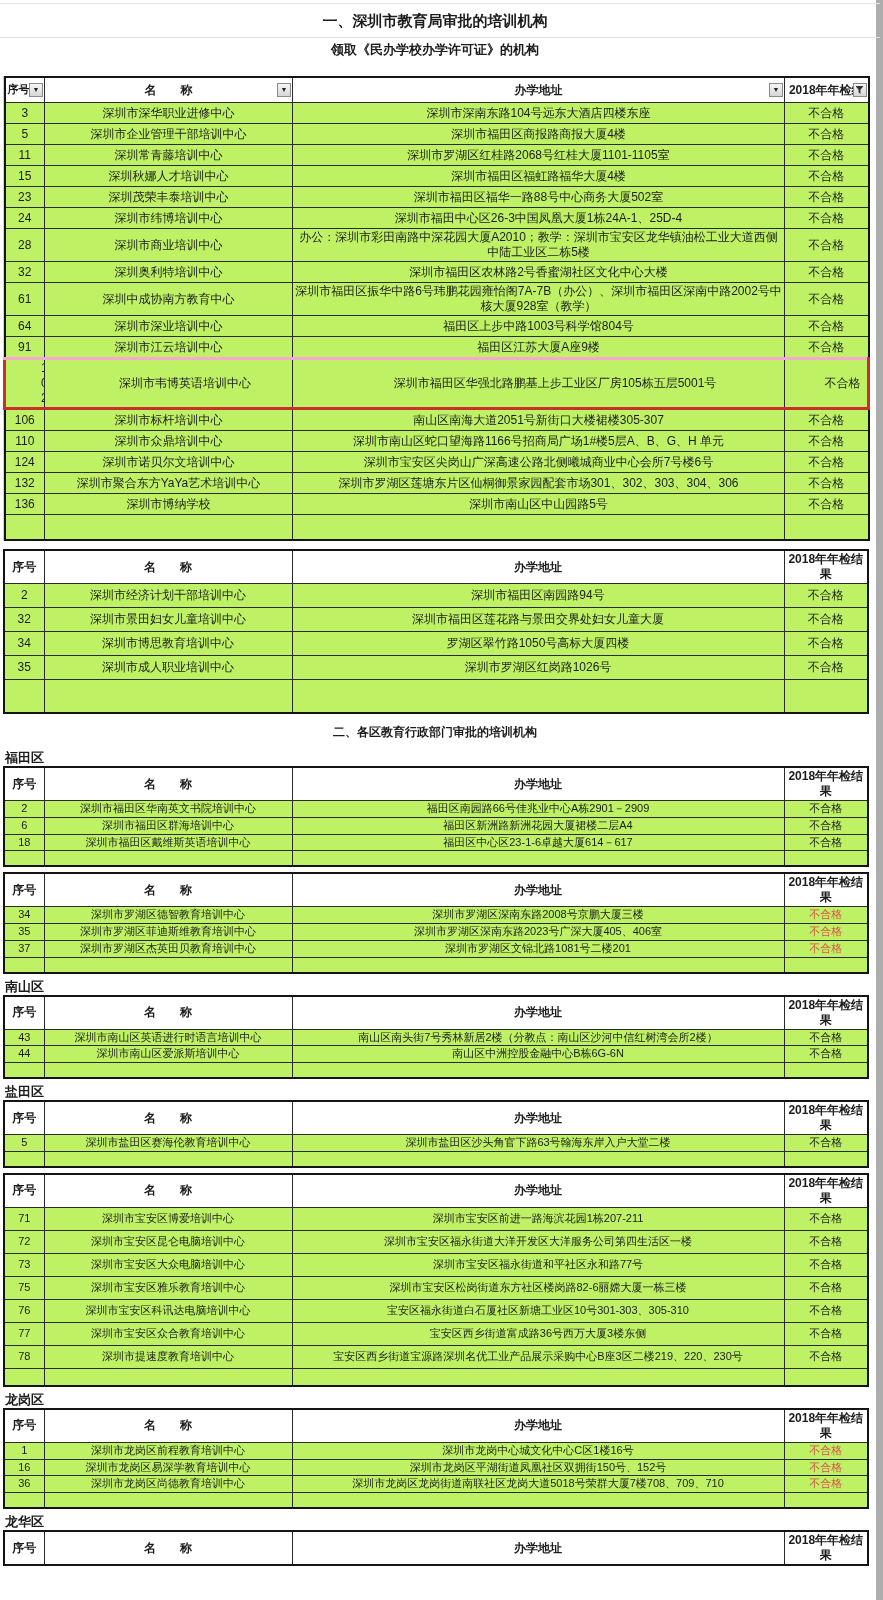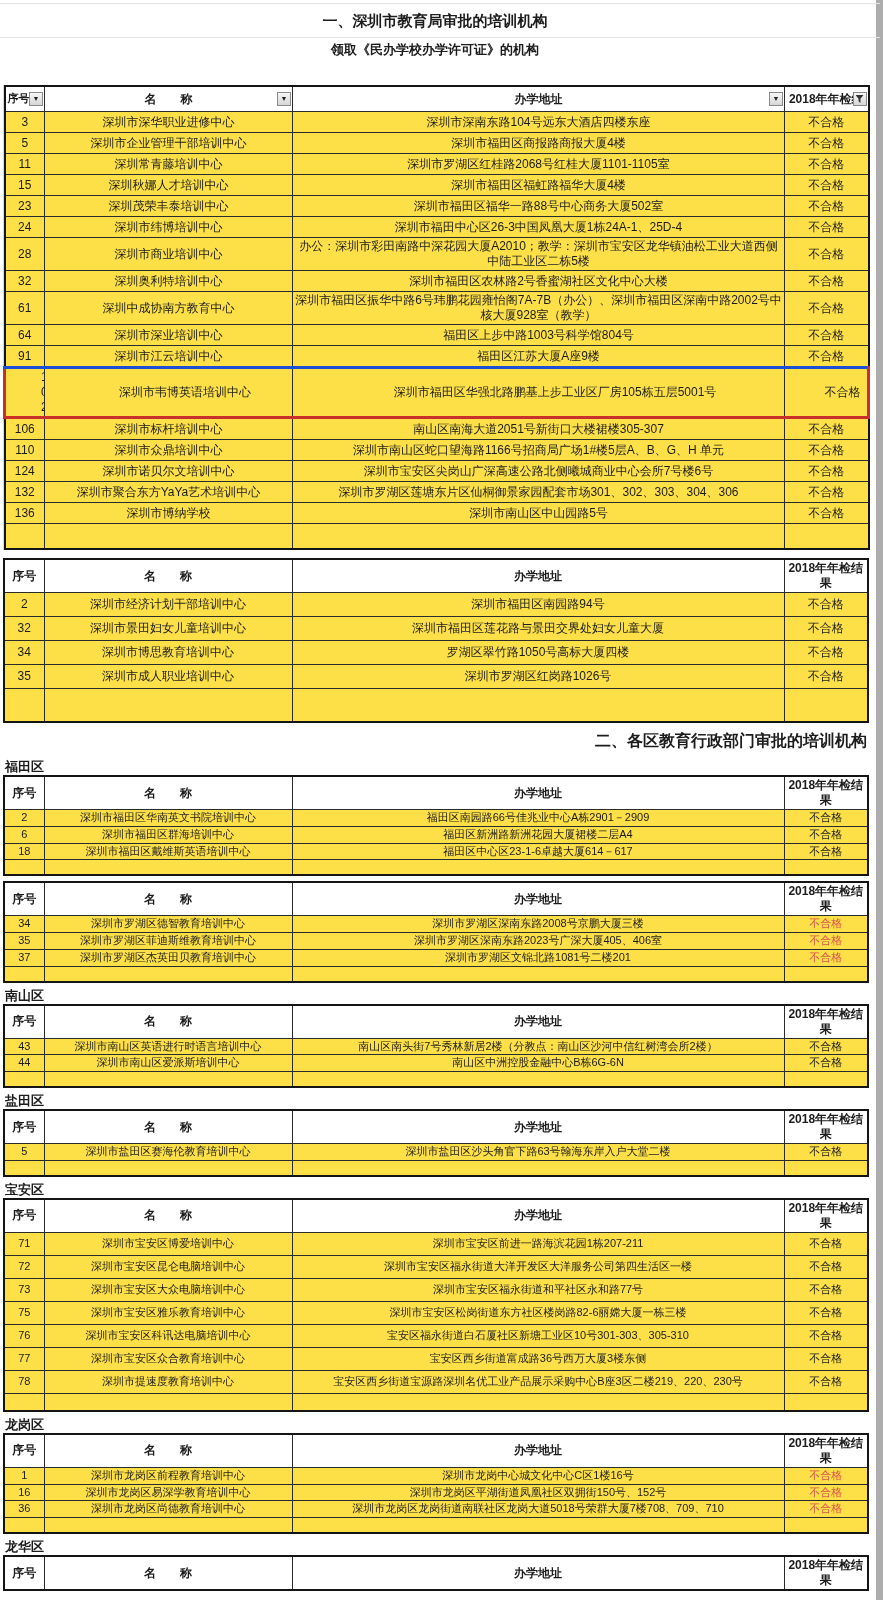--- a/index.html
+++ b/index.html
@@ -5,38 +5,38 @@
   html,body{margin:0;padding:0;}
   body{
     width:883px;height:1600px;overflow:hidden;position:relative;
     background:#ffffff;color:#1c1c1c;
     font-family:"Liberation Sans","DejaVu Sans",sans-serif;
   }
   .right-strip{position:absolute;top:0;right:0;width:7px;height:1600px;background:#adadad;}
   .sheet{position:relative;width:864px;margin-left:3px;}
   .hairline{position:absolute;left:-3px;width:880px;border-top:1px solid #e2e2e2;height:0;}
   .title1{text-align:center;font-weight:bold;font-size:15px;padding-top:9px;height:24px;line-height:24px;}
-  .subtitle{text-align:center;font-weight:bold;font-size:13px;height:26px;line-height:26px;margin-top:4px;margin-bottom:22px;}
-  .title2{text-align:right;font-weight:bold;font-size:16px;margin:9px 0 9px 0;height:18px;line-height:18px;}
-
-  table.grid{border-collapse:collapse;table-layout:fixed;width:864px;background:#fde047;}
+  .subtitle{text-align:center;font-weight:bold;font-size:13px;height:26px;line-height:26px;margin-top:4px;margin-bottom:13px;}
+  .title2{text-align:center;font-weight:bold;font-size:12px;margin:9px 0 9px 0;height:18px;line-height:18px;}
+
+  table.grid{border-collapse:collapse;table-layout:fixed;width:864px;background:#bef264;}
   table.grid td,table.grid th{
     border:1px solid #2b2b2b;text-align:center;vertical-align:middle;
     padding:1px 2px;overflow:hidden;line-height:1.25;word-break:break-all;
   }
   table.grid th{font-weight:bold;font-size:12px;height:22px;position:relative;background:#fff;}
   table.grid{border:2px solid #141414;}
 
   .t-main td{font-size:12px;height:18px;}
   .t-second td{font-size:12px;height:21px;}
   .t-district td{font-size:11px;height:13px;}
   .t-district th{height:21px;font-size:11.5px;}
   .t-baoan td{height:20px;}
 
-  tr.hl td{border-top:3px solid #1d4ed8;border-bottom:3px solid #c9302c;padding-left:35px;}
+  tr.hl td{border-top:3px solid #f9a8d4;border-bottom:3px solid #c9302c;padding-left:35px;}
   tr.hl td:first-child{border-left:3px solid #c9302c;}
   tr.hl td:last-child{border-right:3px solid #c9302c;}
 
   .fbtn{position:absolute;right:1px;top:50%;transform:translateY(-50%);
     width:14px;height:14px;box-sizing:border-box;
     background:linear-gradient(#f6f6f6,#d6d6d6);border:1px solid #8a8a8a;
     display:flex;align-items:center;justify-content:center;font-size:7px;color:#222;cursor:pointer;}
   .funnel{width:8px;height:8px;background:#333;
     clip-path:polygon(0 0,100% 0,62% 48%,62% 100%,38% 78%,38% 48%);}
 
@@ -383,21 +383,20 @@
             <tr>
               <td style="height: 12px;"></td>
               <td style="height: 12px;"></td>
               <td style="height: 12px;"></td>
               <td style="height: 12px;"></td>
             </tr>
           </tbody>
         </table>
       </div>
       <div class="block">
-        <div class="district-label">宝安区</div>
         <table class="grid t-district t-baoan">
           <colgroup>
             <col style="width: 40px;">
             <col style="width: 248px;">
             <col style="width: 492px;">
             <col style="width: 84px;">
           </colgroup>
           <tbody>
             <tr>
               <th>序号</th>

